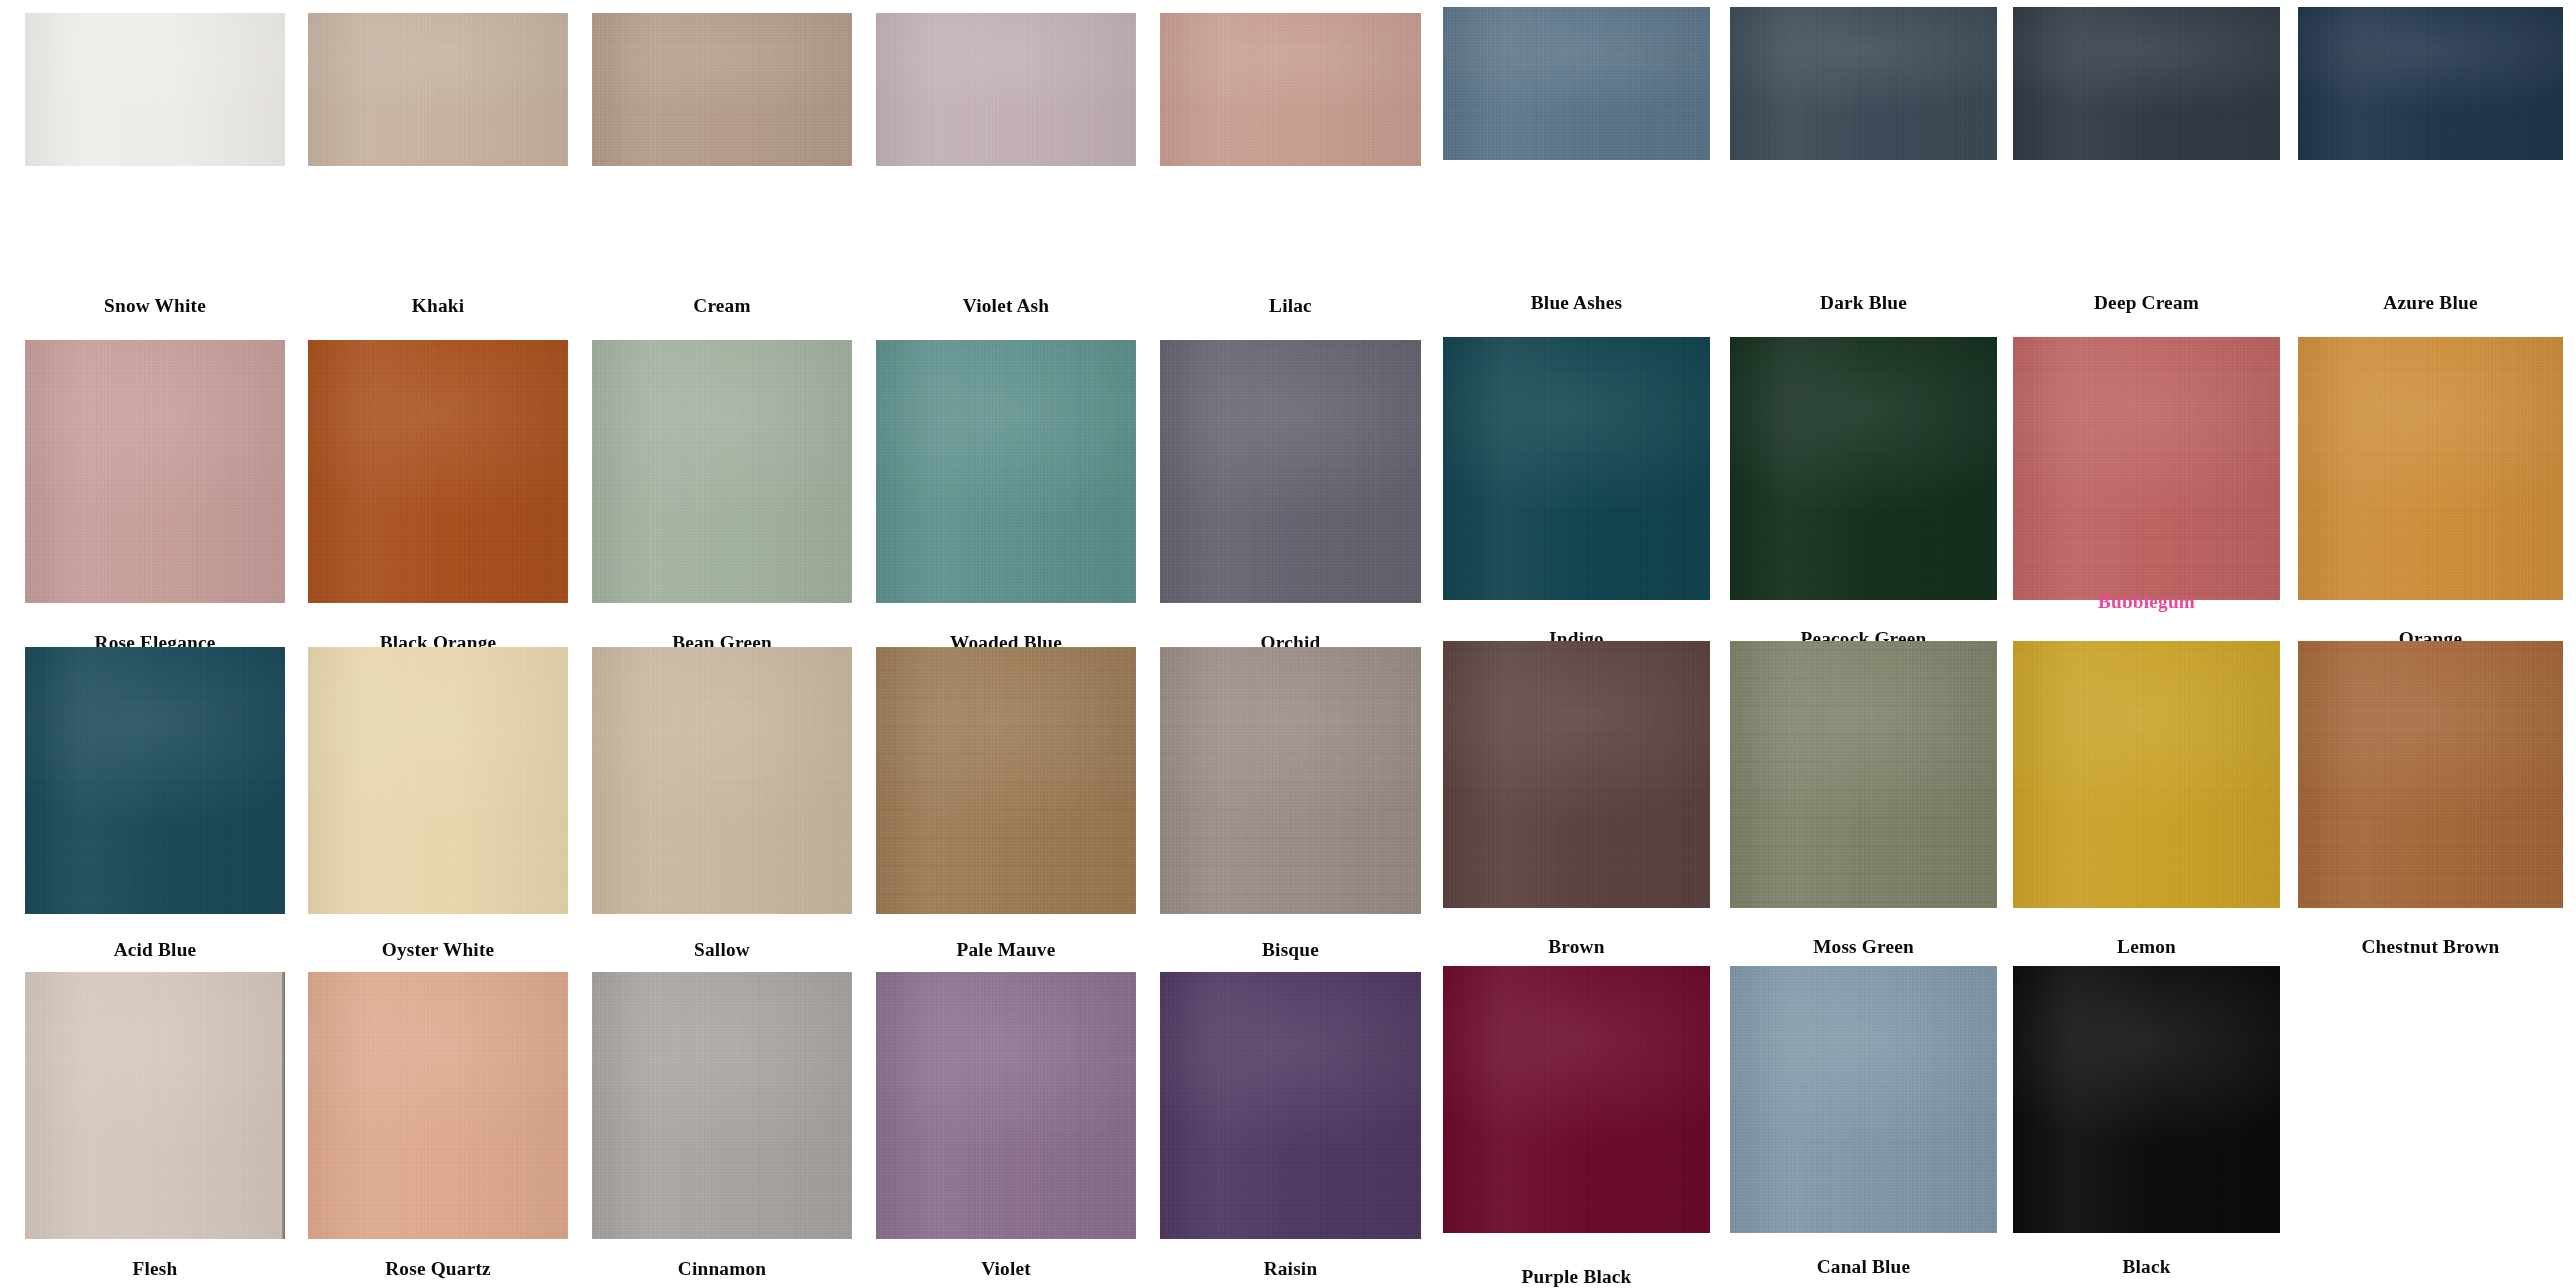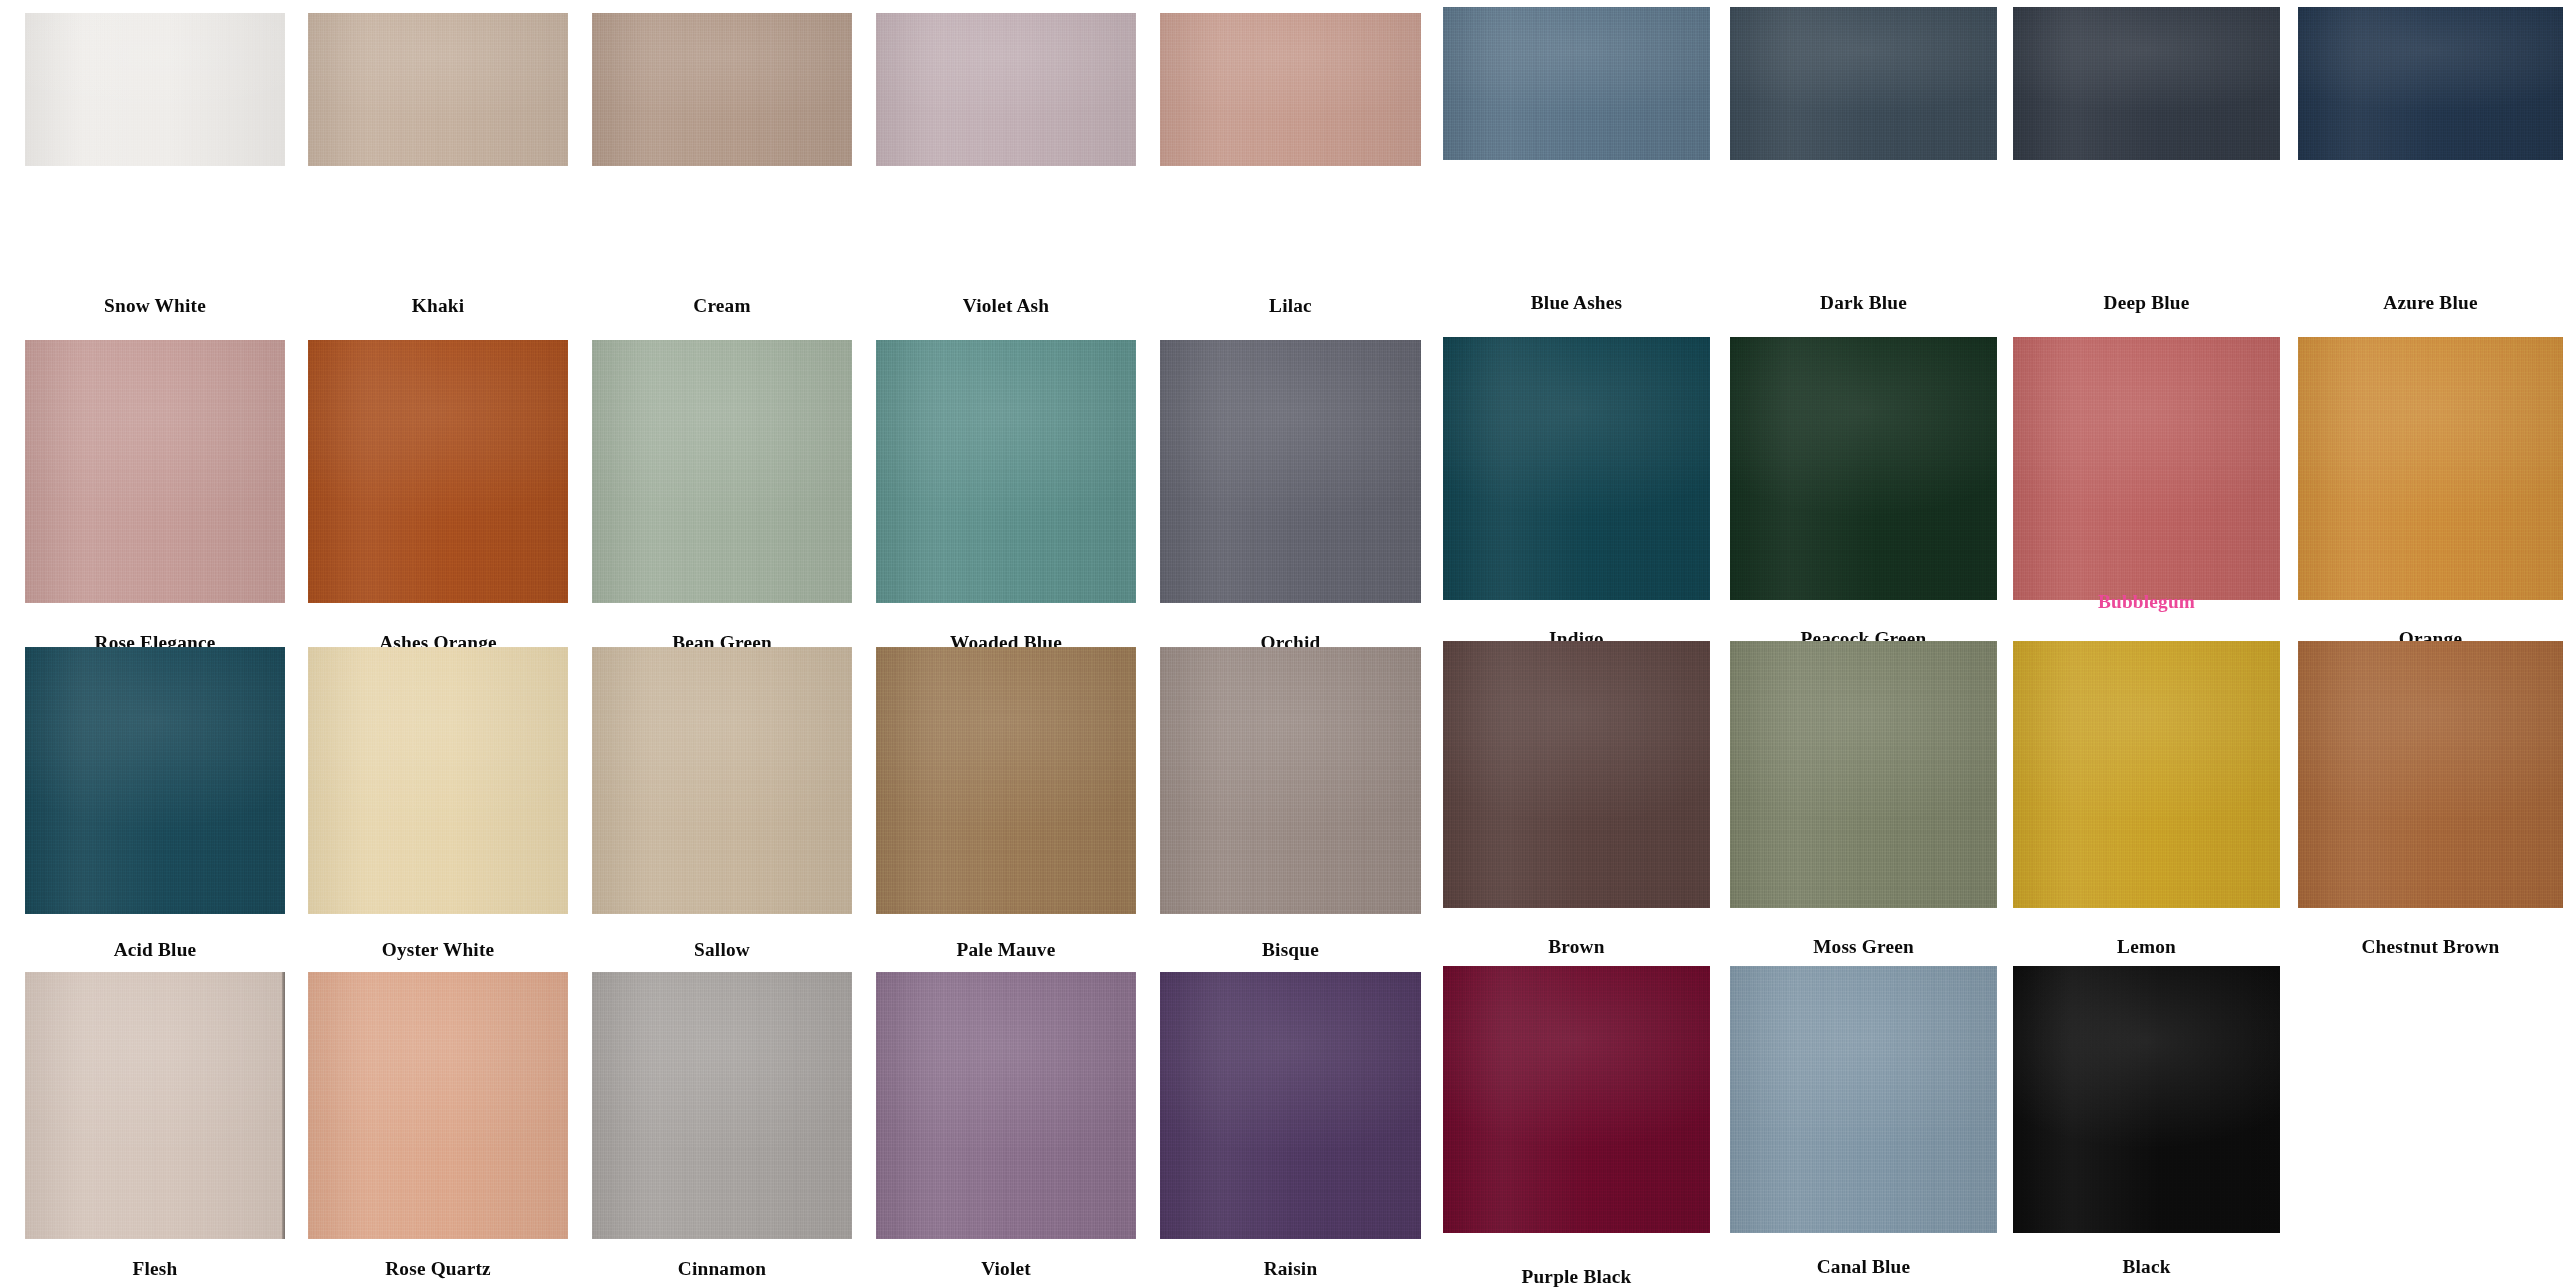--- a/index.html
+++ b/index.html
@@ -120,42 +120,42 @@
         <div class="tex"></div>
         <div class="sheen"></div>
       </div>
       <div class="label" style="top: 293px; color: rgb(11, 11, 11);">Dark Blue</div>
     </div>
     <div class="cell" style="left: 2013px; top: 0px; width: 267px; height: 1288px;">
       <div class="swatch" title="Deep Blue" style="top: 7.4px; height: 153px; background: rgb(51, 58, 69);">
         <div class="tex"></div>
         <div class="sheen"></div>
       </div>
-      <div class="label" style="top: 293px; color: rgb(11, 11, 11);">Deep Blue</div>
+      <div class="label" style="top: 293px; color: rgb(11, 11, 11);">Deep Cream</div>
     </div>
     <div class="cell" style="left: 2298px; top: 0px; width: 265px; height: 1288px;">
       <div class="swatch" title="Azure Blue" style="top: 7.4px; height: 153px; background: rgb(34, 53, 76);">
         <div class="tex"></div>
         <div class="sheen"></div>
       </div>
       <div class="label" style="top: 293px; color: rgb(11, 11, 11);">Azure Blue</div>
     </div>
     <div class="cell" style="left: 25px; top: 0px; width: 260px; height: 1288px;">
       <div class="swatch" title="Rose Elegance" style="top: 340px; height: 263px; background: rgb(198, 158, 154);">
         <div class="tex"></div>
         <div class="sheen"></div>
       </div>
       <div class="label" style="top: 633px; color: rgb(11, 11, 11);">Rose Elegance</div>
     </div>
     <div class="cell" style="left: 308px; top: 0px; width: 260px; height: 1288px;">
       <div class="swatch" title="Deep Orange" style="top: 340px; height: 263px; background: rgb(169, 80, 31);">
         <div class="tex"></div>
         <div class="sheen"></div>
       </div>
-      <div class="label" style="top: 633px; color: rgb(11, 11, 11);">Ashes Orange</div>
+      <div class="label" style="top: 633px; color: rgb(11, 11, 11);">Black Orange</div>
     </div>
     <div class="cell" style="left: 592px; top: 0px; width: 260px; height: 1288px;">
       <div class="swatch" title="Bean Green" style="top: 340px; height: 263px; background: rgb(163, 177, 160);">
         <div class="tex"></div>
         <div class="sheen"></div>
       </div>
       <div class="label" style="top: 633px; color: rgb(11, 11, 11);">Bean Green</div>
     </div>
     <div class="cell" style="left: 876px; top: 0px; width: 260px; height: 1288px;">
       <div class="swatch" title="Woaded Blue" style="top: 340px; height: 263px; background: rgb(95, 145, 141);">

